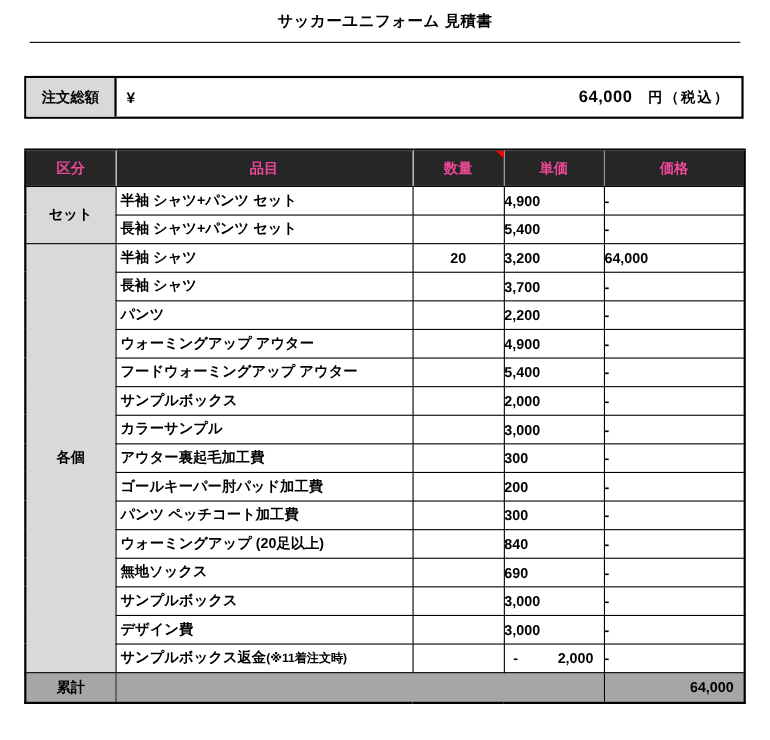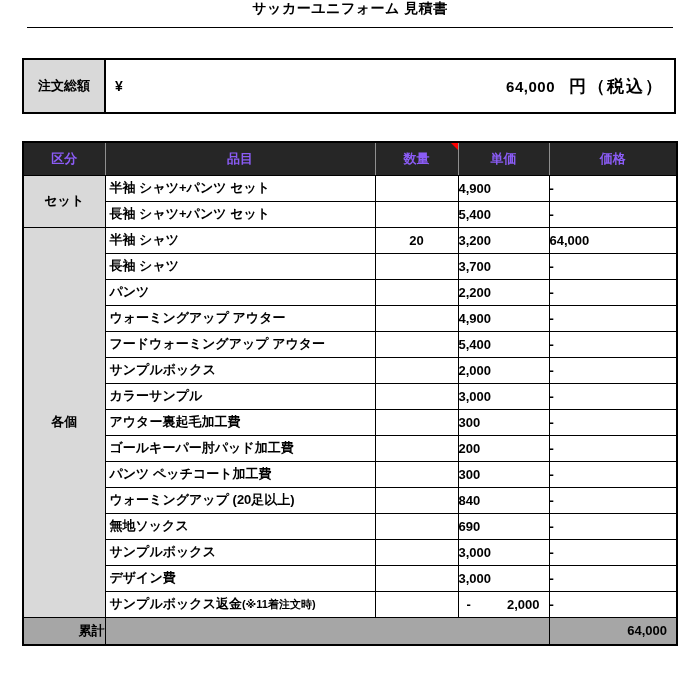--- a/index.html
+++ b/index.html
@@ -7,68 +7,69 @@
   body {
     width: 700px; height: 673px;
     font-family: "Liberation Sans", "DejaVu Sans", sans-serif;
     font-weight: bold; color: #000;
     overflow: hidden;
   }
   .page { position: relative; width: 700px; height: 673px; background: #fff; }
 
   
   .doc-title {
+    padding-top: 11px;
     text-align: center;
     font-size: 14px;
     letter-spacing: 0.5px;
   }
   .title-rule {
     margin: 9px 27px 0 27px;
     border-bottom: 1.5px solid #000;
   }
 
   
   .total-box {
     display: flex;
     margin: 30px 0 0 22px;
-    width: 654px; height: 56px;
+    width: 654px; height: 39px;
     border: 2px solid #000;
     align-items: stretch;
   }
   .total-label {
     width: 82px; flex: 0 0 82px;
     background: #d9d9d9;
     border-right: 2px solid #000;
     display: flex; align-items: center; justify-content: center;
     font-size: 13px;
   }
   .total-value {
     flex: 1; display: flex; align-items: center;
     padding: 0 10px 0 9px;
     font-size: 14px;
   }
   .total-amount { margin-left: auto; font-size: 15px; letter-spacing: 0.5px; }
-  .total-unit { margin-left: 14px; font-size: 17px; letter-spacing: 2px; }
+  .total-unit { margin-left: 14px; font-size: 13px; letter-spacing: 2px; }
 
   
   table.quote {
     margin: 27px 0 0 22px;
     width: 654px;
     border-collapse: collapse;
     border: 2px solid #000;
     table-layout: fixed;
   }
   table.quote th, table.quote td {
     border: 1px solid #000;
     font-size: 13px;
     overflow: hidden; white-space: nowrap;
   }
   table.quote th {
     background: #262626;
-    color: #8b5cf6;
+    color: #ec4899;
     height: 33px;
     border-left: 1px solid #8f8f8f;
     border-right: 1px solid #8f8f8f;
     border-top: 2px solid #000;
     border-bottom: 1px solid #000;
     position: relative;
   }
   table.quote td { height: 26px; }
   td.group {
     background: #d9d9d9;
@@ -84,21 +85,21 @@
     display: flex; align-items: center; justify-content: flex-end;
     width: 100%;
   }
   .unit-flex .sign { margin-right: auto; padding-left: 8px; }
 
   tr.footer-row td {
     background: #a6a6a6;
     height: 28px;
     border-top: 1.5px solid #000;
   }
-  tr.footer-row td.flabel { text-align: right; }
+  tr.footer-row td.flabel { text-align: center; }
   tr.footer-row td.ftotal { text-align: right; padding-right: 9px; }
 
   
   .comment-marker {
     position: absolute; top: 0; right: 0;
     width: 0; height: 0;
     border-left: 7px solid transparent;
     border-top: 7px solid #ff0000;
   }
 </style>

